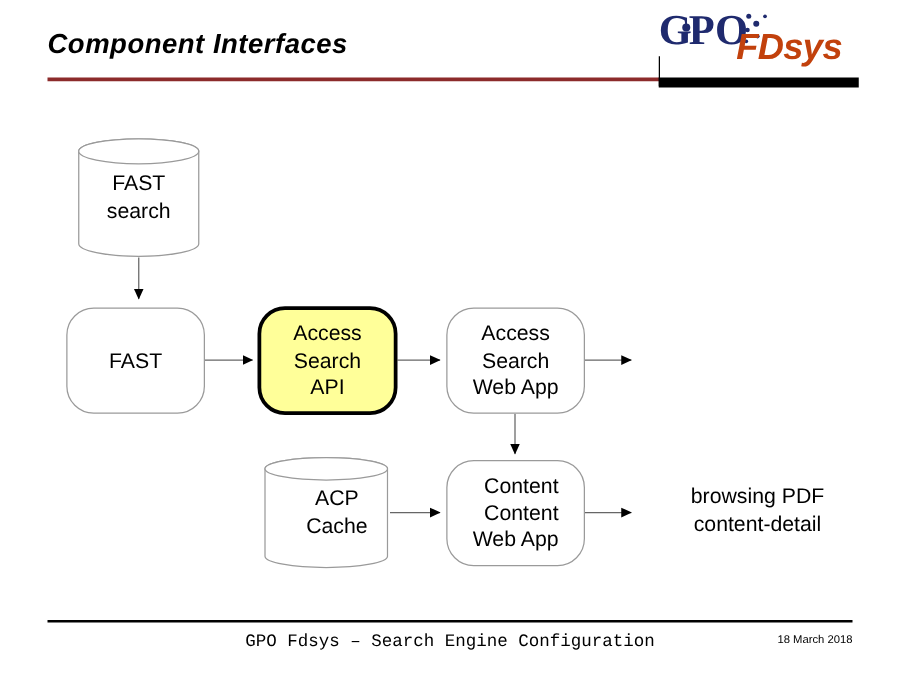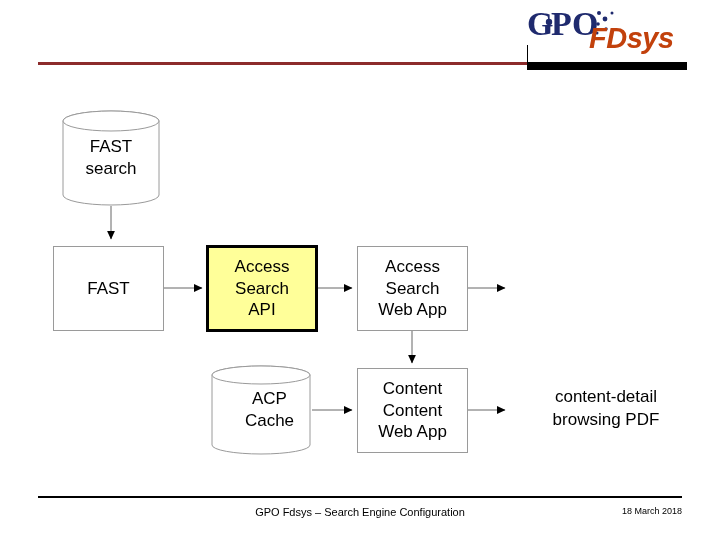--- a/index.html
+++ b/index.html
@@ -95,20 +95,21 @@
   .node {
     position: absolute;
     box-sizing: border-box;
     display: flex;
     align-items: center;
     justify-content: center;
     text-align: center;
     color: #000000;
     font-size: 17px;
     line-height: 1.28;
+    border-radius: 22px;
   }
   .node-box {
     border: 1px solid #9a9a9a;
     background: #ffffff;
   }
   .node-box.highlight {
     border: 3px solid #000000;
     background: #ffff99;
   }
 
@@ -162,36 +163,38 @@
     font-size: 10px;
     color: #000000;
     margin-top: 37px;
   }
   .footer-center {
     position: absolute;
     left: 0px;
     top: 506px;
     width: 720px;
     text-align: center;
-    font-size: 11px;
-    color: #000000;
+    font-size: 14px;
+    color: #000000;
+    font-family: Liberation Mono, monospace;
   }
   .footer-right {
     position: absolute;
     right: 38px;
     top: 506px;
     font-size: 9px;
     color: #000000;
   }
 </style>
 </head>
 <body>
 
 <div class="slide">
 
+  <div class="slide-title">Component Interfaces</div>
 
   <div class="title-rule"></div>
 
   <div class="logo-wrap">
     <svg class="logo-gpo" viewBox="0 0 110 42">
       <text x="0" y="31" font-family="Liberation Serif, serif" font-size="34" font-weight="bold" fill="#1F2A6E" letter-spacing="-1">G</text>
       <text x="24" y="31" font-family="Liberation Serif, serif" font-size="34" font-weight="bold" fill="#1F2A6E" letter-spacing="-1">P</text>
       <text x="45" y="31" font-family="Liberation Serif, serif" font-size="34" font-weight="bold" fill="#1F2A6E" letter-spacing="-1">O</text>
       <circle cx="22" cy="18" r="3.2" fill="#1F2A6E"></circle>
       <circle cx="72" cy="9" r="2.0" fill="#1F2A6E"></circle>
@@ -267,32 +270,32 @@
       <ellipse cx="50" cy="10" rx="49" ry="9" fill="#FFFFFF" stroke="#9A9A9A" stroke-width="1"></ellipse>
     </svg>
     <div class="cyl-label">
       <span>
         <span>ACP</span><br>
         <span>Cache</span>
       </span>
     </div>
   </div>
 
-  <div class="node node-box" style="left:357px; top:368px; width:111px; height:85px;">
+  <div class="node node-box" style="left:357px; top:368px; width:111px; height:85px;text-align:right;">
     <span>
       <span>Content</span><br>
       <span>Content</span><br>
       <span>Web App</span>
     </span>
   </div>
 
 
   <div class="annot" style="left:516px; top:385px; width:180px;">
+    <div>browsing PDF</div>
     <div>content-detail</div>
-    <div>browsing PDF</div>
   </div>
 
   <div class="footer-rule"></div>
   <div class="footer-left">59</div>
   <div class="footer-center">GPO Fdsys – Search Engine Configuration</div>
   <div class="footer-right">18 March 2018</div>
 
 </div>
 
 </body></html>

